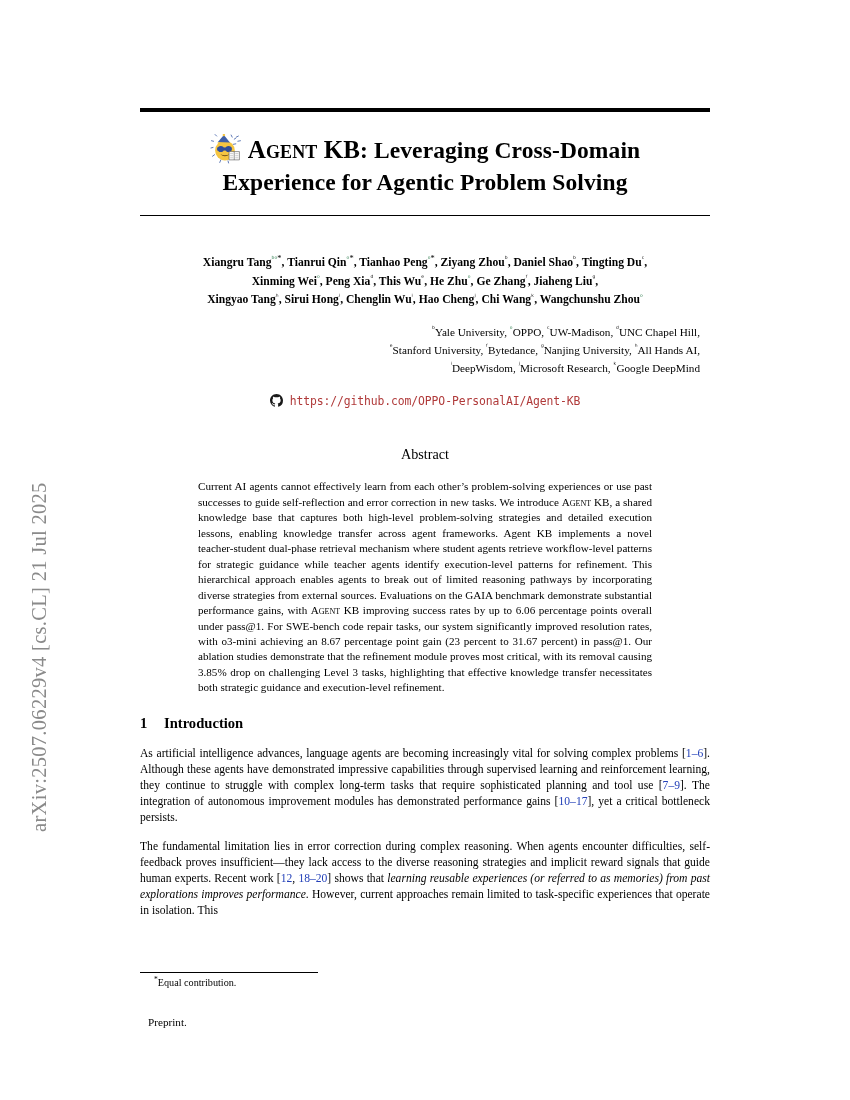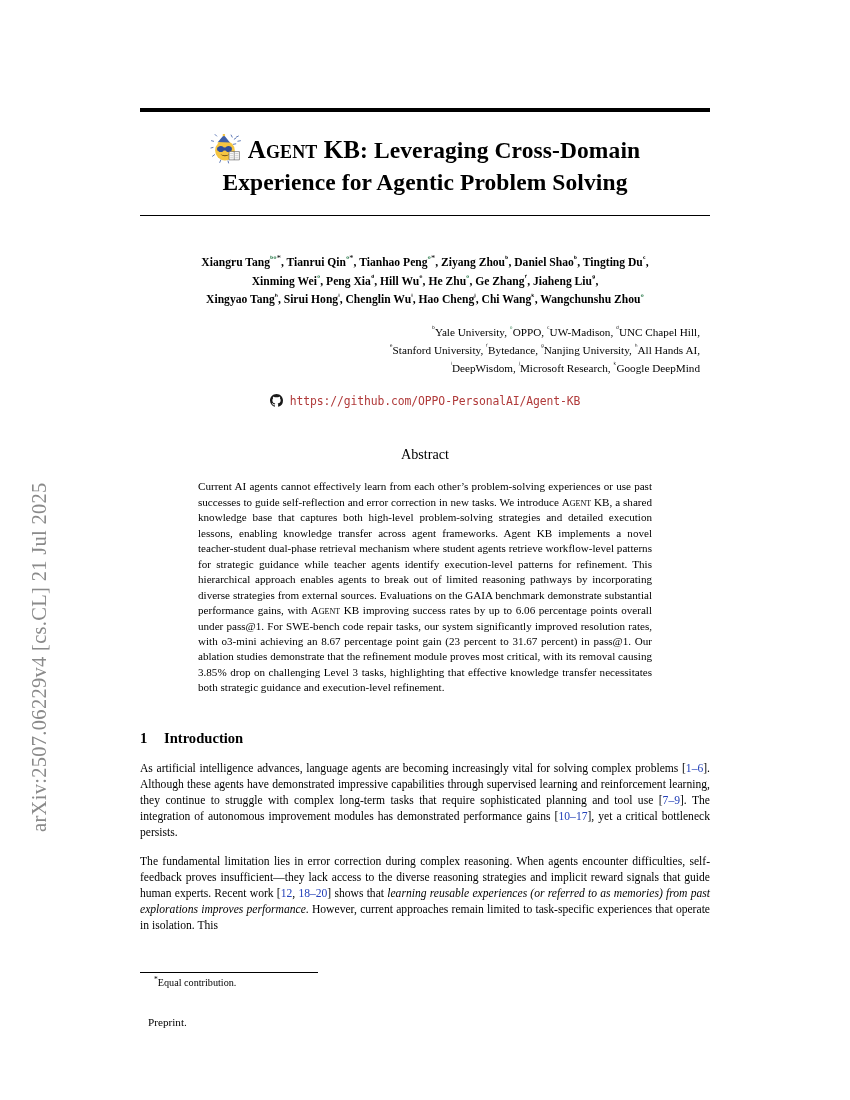--- a/index.html
+++ b/index.html
@@ -87,21 +87,21 @@
     text-align: center;
     font-size: 11.6px;
     font-weight: bold;
     line-height: 1.62;
     margin-top: 36px;
     padding: 0 6px;
   }
   .authors .aff {
     font-size: 7.4px;
     vertical-align: super;
-    font-weight: bold;
+    font-weight: normal;
     margin-top: 17px;
   }
   .authors .aff.sym {
     font-family: "DejaVu Sans", sans-serif;
     font-size: 7px;
   }
   .authors .aff.oppo {
     color: #2f7d4f;
   }
   .authors .star {
@@ -161,21 +161,21 @@
     text-align: justify;
     text-justify: inter-word;
     hyphens: manual;
   }
   .abstract-body .sc {
     font-variant: small-caps;
   }
 
   
   .section-head {
-    margin-top: 34px;
+    margin-top: 19px;
     font-size: 14.6px;
     font-weight: bold;
   }
   .section-head .num {
     display: inline-block;
     width: 24px;
   }
   .body-par {
     margin-top: 14px;
     font-size: 11.6px;
@@ -271,21 +271,21 @@
         </svg>
       </span><span class="smallcaps">Agent KB</span><span>: Leveraging Cross-Domain</span><br>
       <span>Experience for Agentic Problem Solving</span>
     </div>
   </div>
 
   <div class="rule-thin"></div>
 
   <div class="authors">
     <div id="auth1"><span>Xiangru Tang</span><span class="aff sym oppo">ᵇᵒ</span><span class="star">*</span>, <span>Tianrui Qin</span><span class="aff sym oppo">ᵒ</span><span class="star">*</span>, <span>Tianhao Peng</span><span class="aff sym oppo">ᵒ</span><span class="star">*</span>, <span>Ziyang Zhou</span><span class="aff sym">ᵇ</span>, <span>Daniel Shao</span><span class="aff sym">ᵇ</span>, <span>Tingting Du</span><span class="aff sym">ᶜ</span>, </div>
-    <div id="auth2"><span>Xinming Wei</span><span class="aff sym oppo">ᵒ</span>, <span>Peng Xia</span><span class="aff sym">ᵈ</span>, <span>Hill Wu</span><span class="aff sym">ᵉ</span>, <span>He Zhu</span><span class="aff sym oppo">ᵒ</span>, <span>Ge Zhang</span><span class="aff sym">ᶠ</span>, <span>Jiaheng Liu</span><span class="aff sym">ᵍ</span>, </div>
+    <div id="auth2"><span>Xinming Wei</span><span class="aff sym oppo">ᵒ</span>, <span>Peng Xia</span><span class="aff sym">ᵈ</span>, <span>This Wu</span><span class="aff sym">ᵉ</span>, <span>He Zhu</span><span class="aff sym oppo">ᵒ</span>, <span>Ge Zhang</span><span class="aff sym">ᶠ</span>, <span>Jiaheng Liu</span><span class="aff sym">ᵍ</span>, </div>
     <div id="auth3"><span>Xingyao Tang</span><span class="aff sym">ʰ</span>, <span>Sirui Hong</span><span class="aff sym">ⁱ</span>, <span>Chenglin Wu</span><span class="aff sym">ⁱ</span>, <span>Hao Cheng</span><span class="aff sym">ʲ</span>, <span>Chi Wang</span><span class="aff sym">ᵏ</span>, <span>Wangchunshu Zhou</span><span class="aff sym oppo">ᵒ</span></div>
   </div>
 
   <div class="affiliations">
     <div id="aff1"><span class="mk">ᵇ</span><span>Yale University</span>, <span class="mk oppo">ᵒ</span><span>OPPO</span>, <span class="mk">ᶜ</span><span>UW-Madison</span>, <span class="mk">ᵈ</span><span>UNC Chapel Hill</span>, </div>
     <div id="aff2"><span class="mk">ᵉ</span><span>Stanford University</span>, <span class="mk">ᶠ</span><span>Bytedance</span>, <span class="mk">ᵍ</span><span>Nanjing University</span>, <span class="mk">ʰ</span><span>All Hands AI</span>, </div>
     <div id="aff3"><span class="mk">ⁱ</span><span>DeepWisdom</span>, <span class="mk">ʲ</span><span>Microsoft Research</span>, <span class="mk">ᵏ</span><span>Google DeepMind</span></div>
   </div>
 
   <div class="repo-line">

